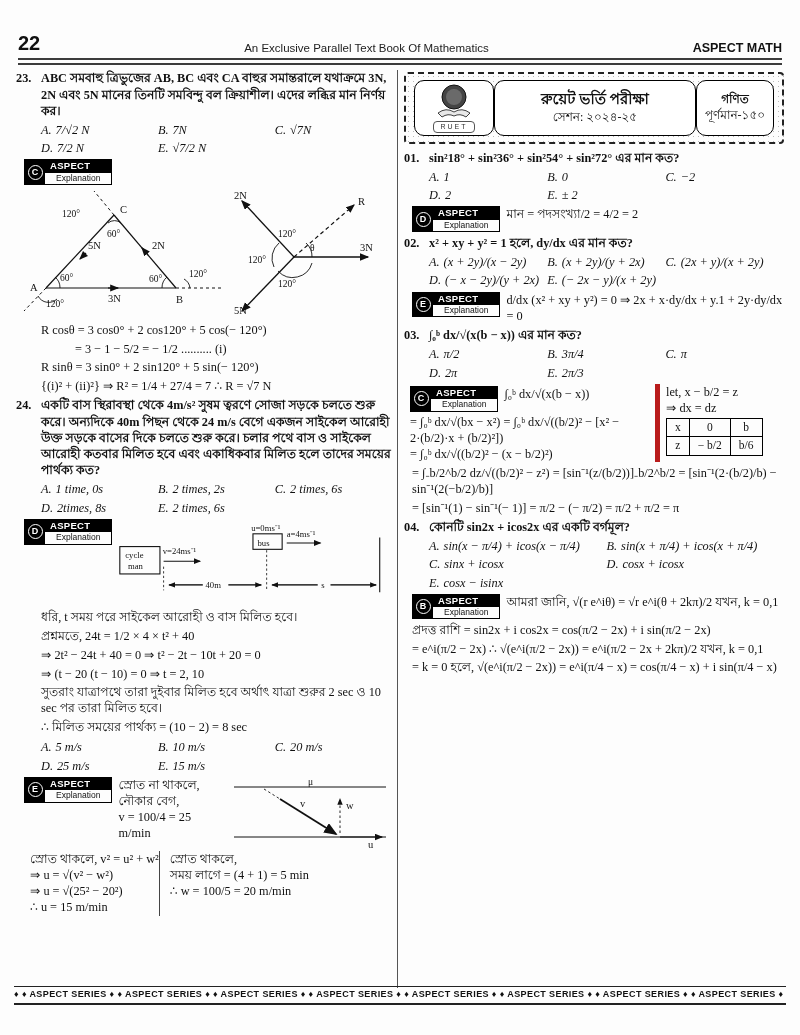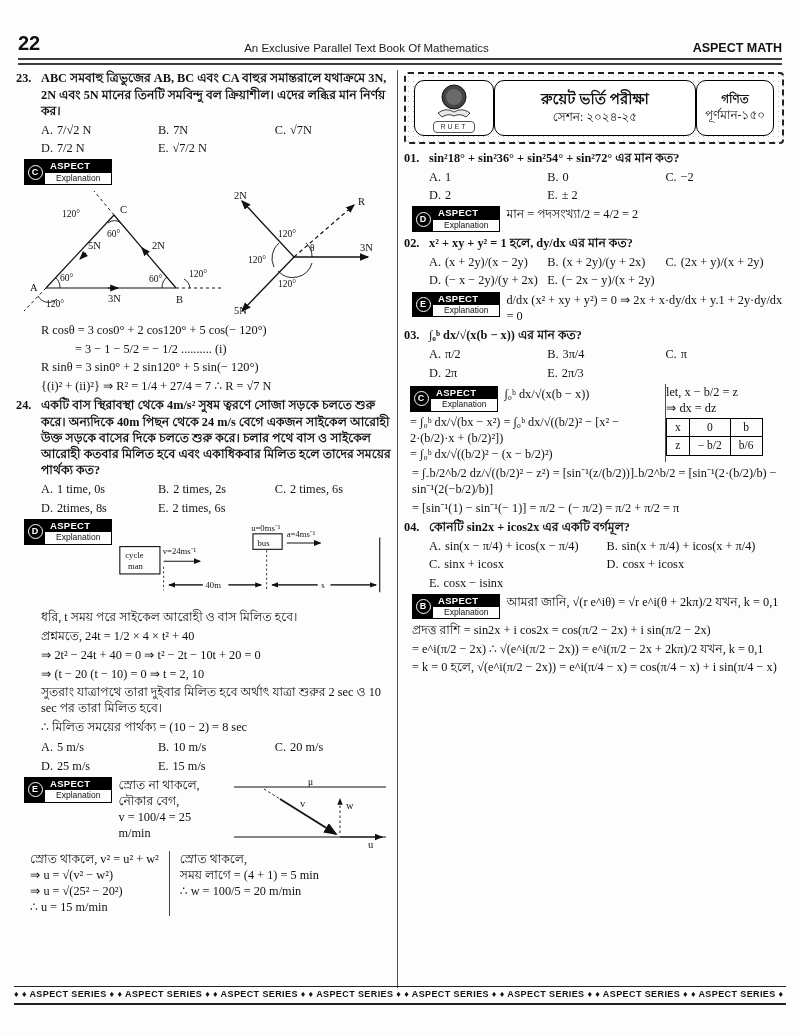--- a/index.html
+++ b/index.html
@@ -13,21 +13,21 @@
   .hdr .hbrand{font-weight:bold;font-size:12.5px;}
   .hrule{margin:0 18px;height:3px;border-top:2px solid #3c3c3c;border-bottom:2px solid #3c3c3c;}
   .cols{display:flex;margin:5px 14px 0 14px;height:918px;overflow:hidden;}
   .colL{width:376px;padding:0 5px 0 2px;overflow:hidden;}
   .vdiv{width:1px;background:#555;}
   .colR{flex:1;padding:0 2px 0 6px;overflow:hidden;}
   .q{margin-bottom:3px;}
   .qhead{display:flex;gap:5px;font-weight:bold;}
   .qnum{min-width:20px;}
   .qtext{flex:1;}
-  .opts{display:flex;flex-wrap:wrap;padding-left:25px;margin:2px 0;}
+  .opts{display:flex;flex-wrap:wrap;padding-left:25px;margin:2px 0;font-style:italic;}
   .opts .opt{width:33.3%;padding:1px 0;}
   .opts.two .opt{width:50%;}
   .opt .olab{margin-right:4px;}
   .work{margin-left:25px;}
   .work .wline{margin:2.5px 0;}
   .abadge{display:inline-flex;border:1px solid #000;vertical-align:middle;
           font-family:"Liberation Sans",sans-serif;flex:none;align-self:flex-start;}
   .bletter{width:20px;background:#000;display:flex;align-items:center;justify-content:center;}
   .bletter span{width:13px;height:13px;border:1.5px solid #fff;border-radius:50%;color:#fff;
           font-size:9px;line-height:13px;text-align:center;font-weight:bold;display:block;}
@@ -42,25 +42,25 @@
         align-items:center;justify-content:center;padding:2px 8px;}
   .blogo{width:74px;padding:2px;}
   .bcenter{flex:1;}
   .bt1{font-weight:bold;font-size:15px;}
   .bt2{font-size:12px;}
   .bsub{font-size:12px;text-align:center;}
   .blogotext{font-size:7px;border:1px solid #555;border-radius:4px;padding:0 6px;letter-spacing:2px;
         color:#333;font-family:"Liberation Sans",sans-serif;}
   .q3row{display:flex;margin-left:6px;}
   .q3main{flex:1;}
-  .q3side{width:118px;border-left:1px solid #b91c1c;margin-left:4px;}
+  .q3side{width:118px;border-left:5px solid #b91c1c;padding-left:6px;margin-left:4px;}
   .ztab{border-collapse:collapse;margin-top:2px;}
   .ztab td{border:1px solid #000;padding:1px 8px;text-align:center;font-size:11.5px;}
   .q25cols{display:flex;margin-left:14px;margin-top:2px;}
-  .q25cL{padding-right:10px;border-right:1px solid #444;}
+  .q25cL{border-right:1px solid #444;}
   .q25cR{padding-left:10px;}
   .footer{position:absolute;left:14px;right:14px;bottom:30px;border-top:1.5px solid #222;
           border-bottom:2.5px solid #222;text-align:center;font-family:"Liberation Sans",sans-serif;
           font-size:9px;font-weight:bold;letter-spacing:.4px;padding:2px 0;white-space:nowrap;overflow:hidden;}
   svg text{font-family:"Liberation Serif",serif;font-size:10.5px;fill:#111;}
   svg .sm{font-size:9.5px;}
   .diagwrap{margin:2px 0;}
 </style>
 </head>
 <body>

